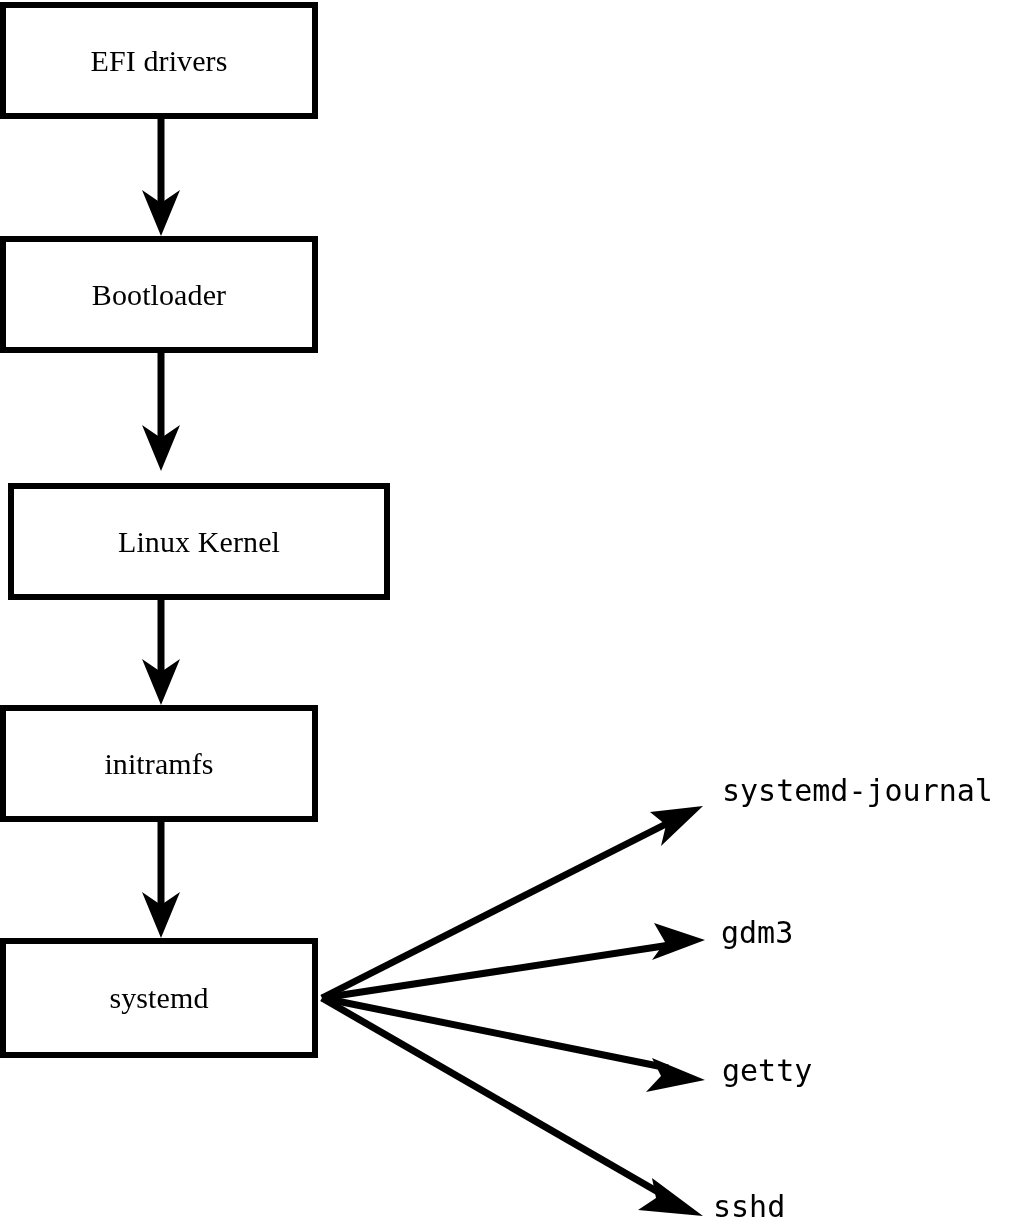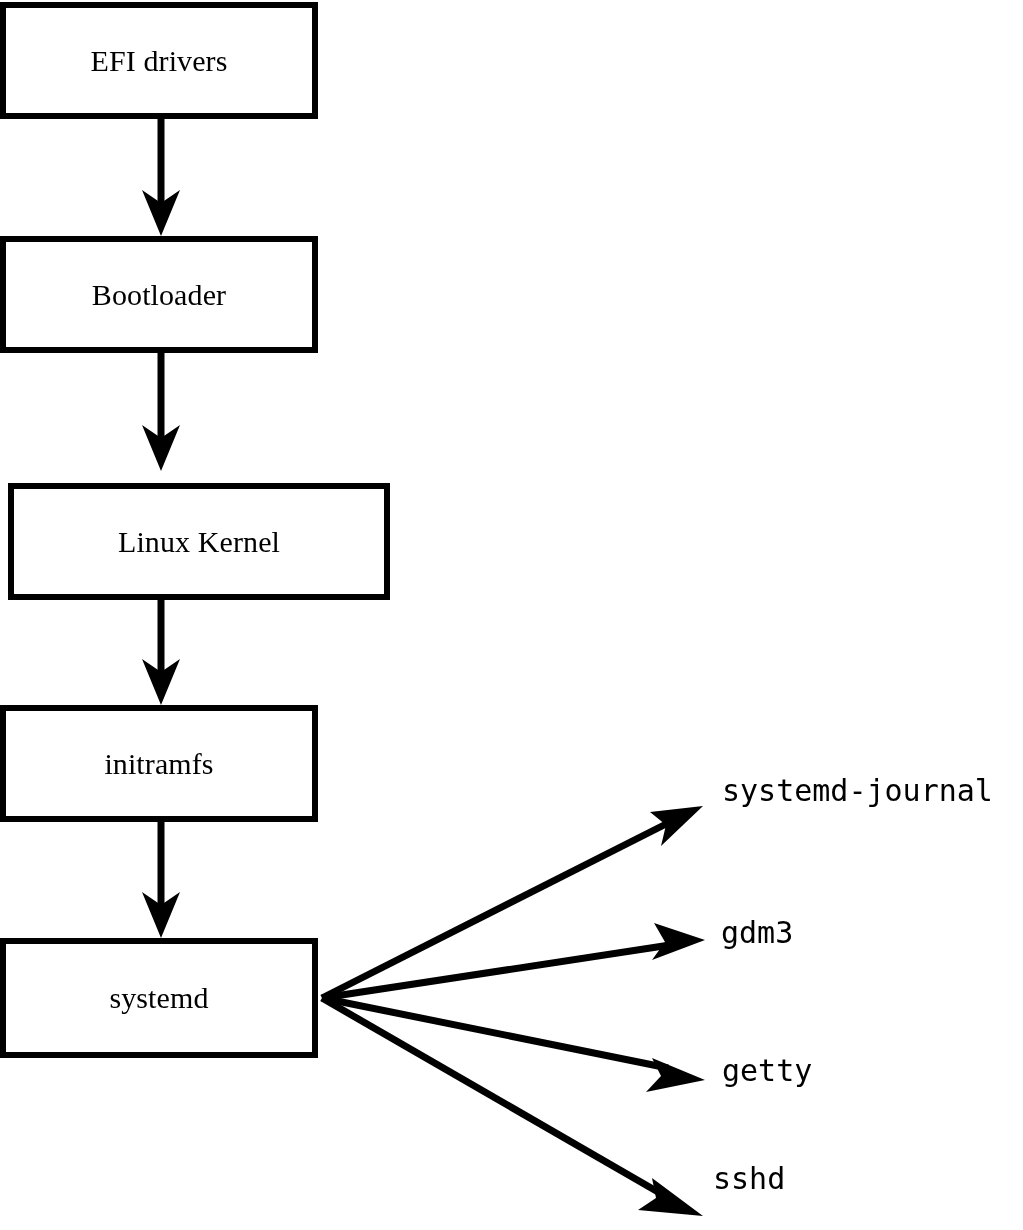--- a/index.html
+++ b/index.html
@@ -137,16 +137,16 @@
   <div class="stage-box" style="left:0px; top:938px; width:318px; height:120px;">
     <span class="stage-label">systemd</span>
   </div>
 
   <div class="service-label" style="left:722px; top:776px;">systemd-journal</div>
 
   <div class="service-label" style="left:721px; top:918px;text-align:right;">gdm3</div>
 
   <div class="service-label" style="left:722px; top:1056px;">getty</div>
 
-  <div class="service-label" style="left:713px; top:1164px;">sshd</div>
+  <div class="service-label" style="left:713px; top:1192px;">sshd</div>
 
 
 </div>
 
 </body></html>

